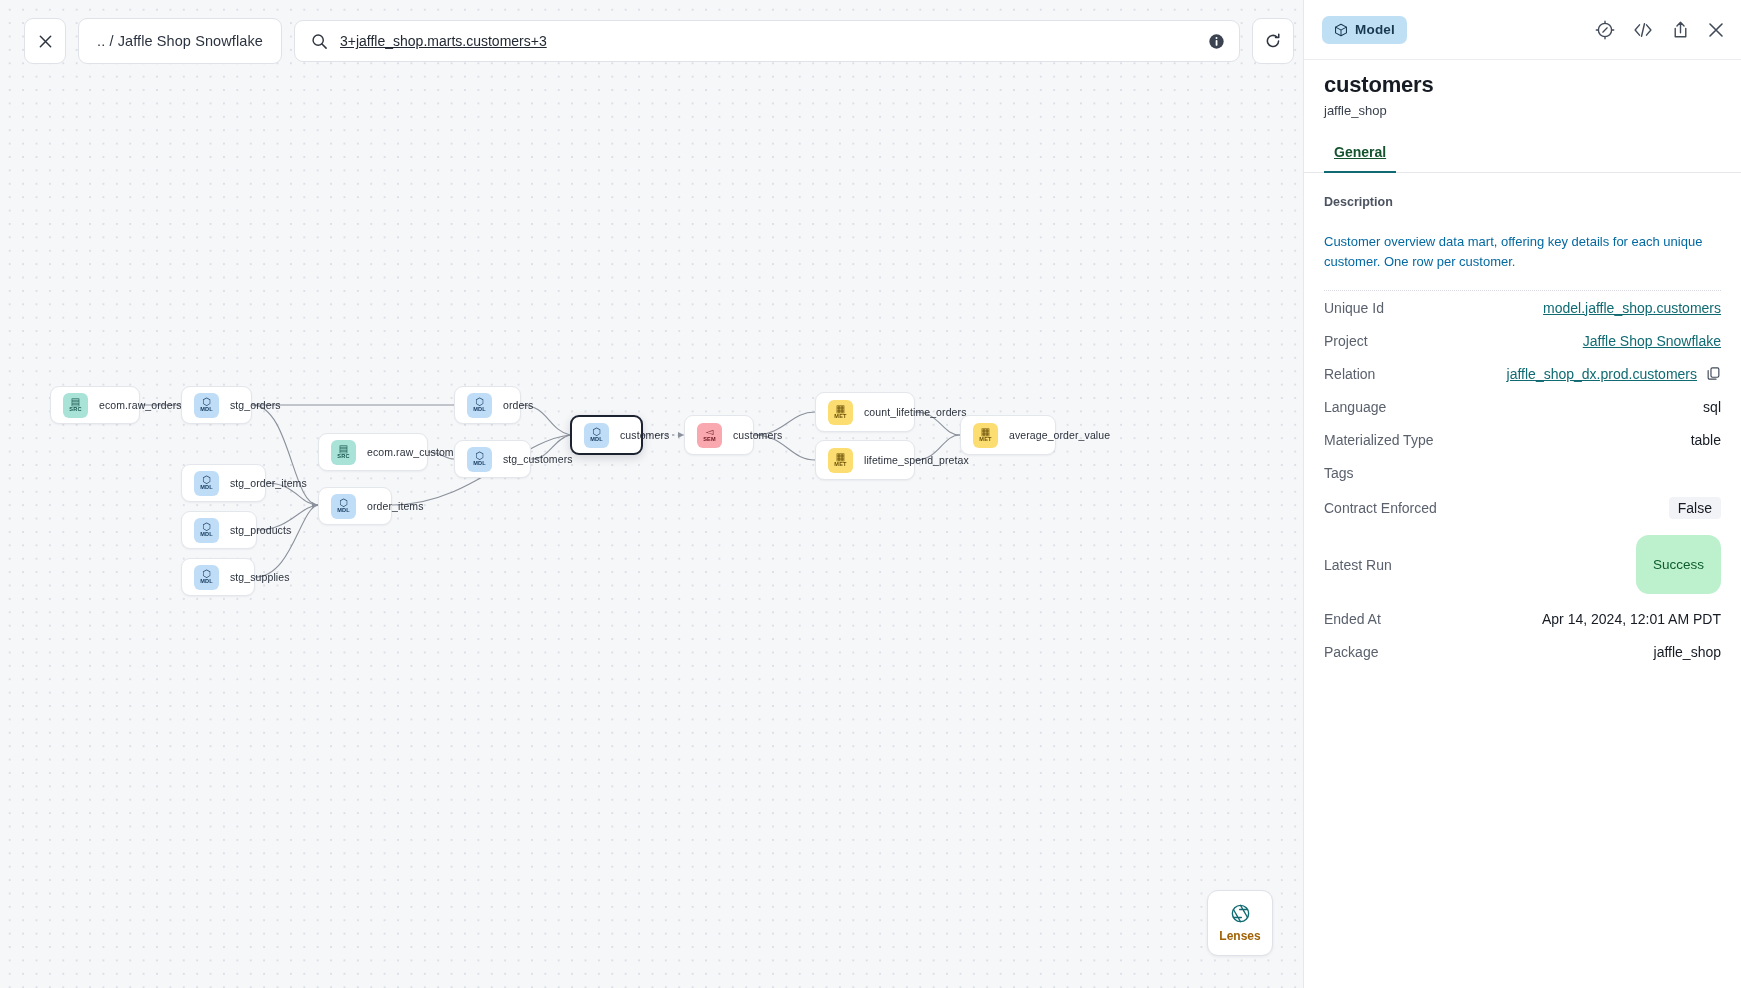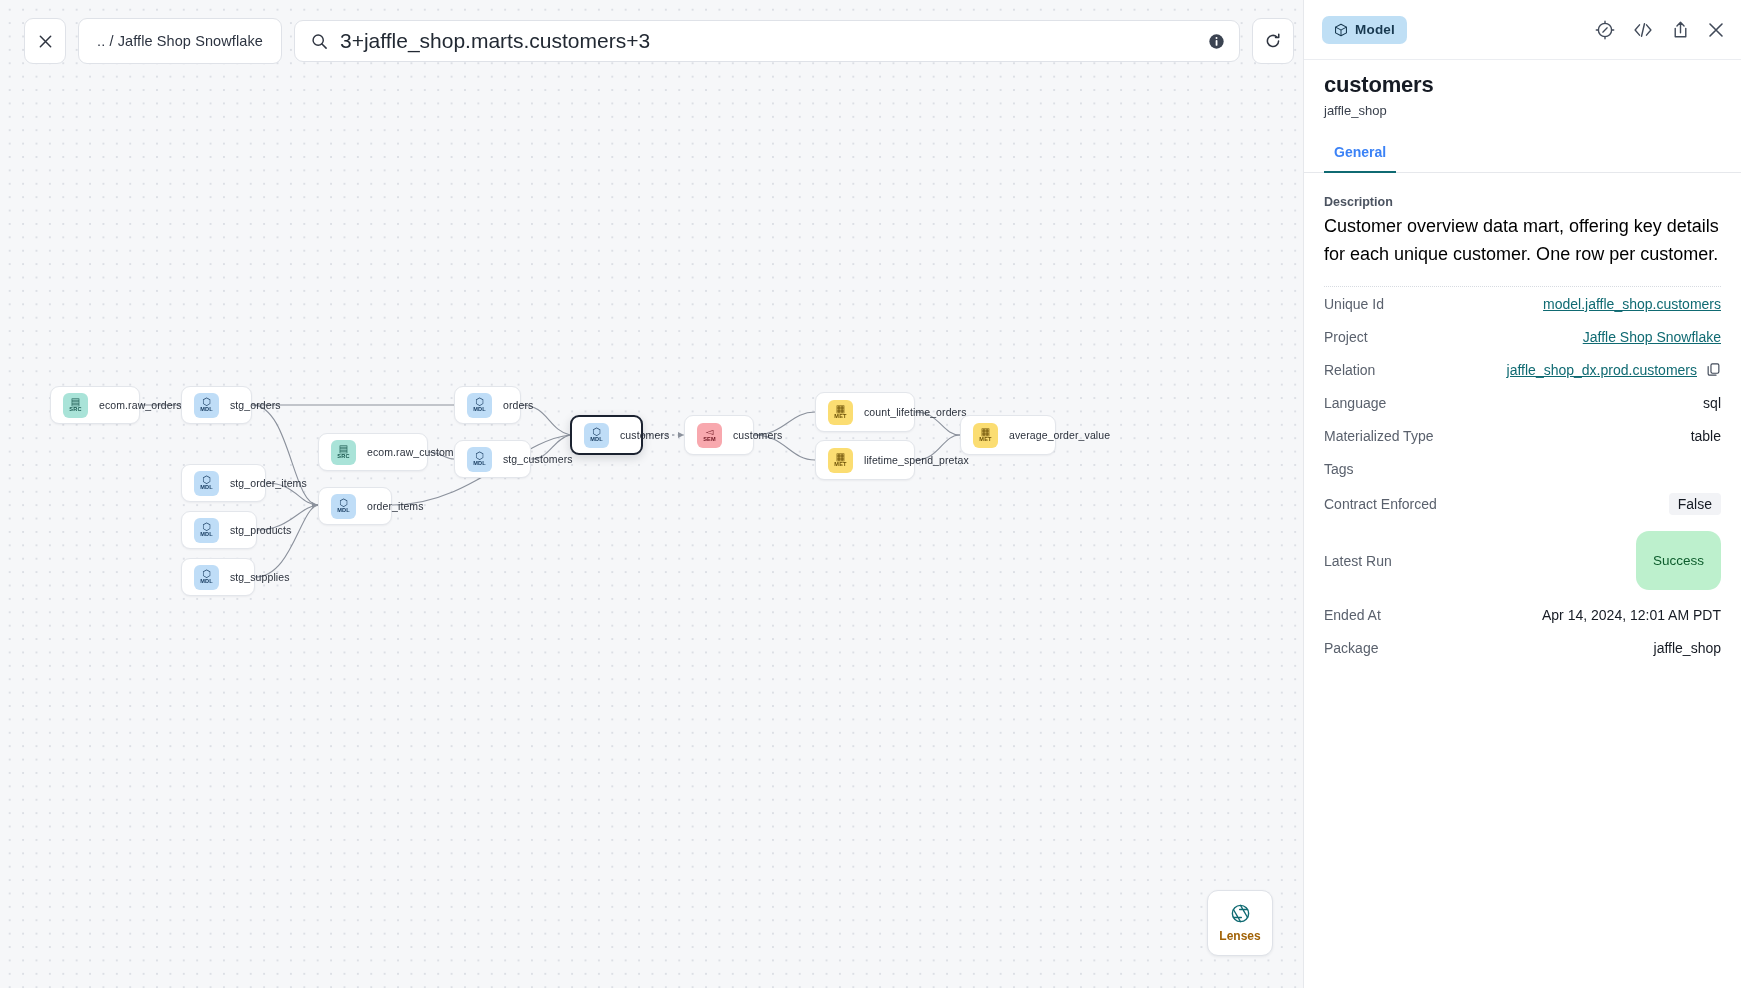--- a/index.html
+++ b/index.html
@@ -37,22 +37,22 @@
   #breadcrumb-btn {
     padding: 0 18px; font-size: 14.5px; color: #2c3340; white-space: nowrap;
     letter-spacing: .1px;
   }
   #search-wrap {
     position: relative; width: 946px; height: 42px;
     background: #fff; border: 1px solid #dfe2e8; border-radius: 9px;
     display: flex; align-items: center; padding: 0 14px 0 16px; gap: 12px;
   }
   #search-input {
-    flex: 1; border: none; outline: none; font-size: 21px; color: #222933;
-    font-family: "Liberation Sans", sans-serif; background: transparent;
+    flex: 1; border: none; outline: none; font-size: 14px; color: #222933;
+    font-family: "Liberation Sans", sans-serif; background: transparent; text-decoration: underline;
   }
   #refresh-btn { width: 42px; }
   .ico { display: block; }
 
   
   #graph { position: absolute; inset: 0; }
   #edges { position: absolute; inset: 0; width: 1303px; height: 988px; pointer-events: none; }
   .node {
     position: absolute;
     background: #ffffff;
@@ -109,29 +109,29 @@
     font-size: 13.5px; font-weight: 600; letter-spacing: .2px;
   }
   #top-actions { margin-left: auto; display: flex; align-items: center; gap: 17px; }
   .top-icon { color: #414a59; cursor: pointer; display: flex; }
   #details-head { padding: 12px 20px 0 20px; border-top: 1px solid #ebedf1; }
   #entity-title { font-size: 22px; font-weight: 700; color: #161b24; letter-spacing: -.2px; }
   #entity-sub { font-size: 13px; color: #3a414d; margin-top: 5px; }
 
   #tabs { display: flex; padding: 0 20px; margin-top: 26px; border-bottom: 1px solid #e6e8ec; }
   .tab {
-    font-size: 14px; font-weight: 600; color: #3b82f6;
+    font-size: 14px; font-weight: 600; color: #14532d;
     padding: 0 10px 11px 10px; cursor: pointer;
-    border-bottom: 2.5px solid #0f6a72; margin-bottom: -1px;
+    border-bottom: 2.5px solid #0f6a72; margin-bottom: -1px; text-decoration: underline;
   }
 
   #details-body { padding: 22px 20px 0 20px; overflow-y: auto; flex: 1; }
   #desc-label { font-size: 12.5px; font-weight: 700; color: #4b5360; }
   #desc-text {
-    font-size: 18px; color: #000000; line-height: 1.54; margin-top: 4px;
+    font-size: 13px; color: #0369a1; line-height: 1.54; margin-top: 23px;
     padding-bottom: 18px; border-bottom: 1px dotted #d7dbe1;
   }
   .row {
     display: flex; align-items: center; justify-content: space-between;
     min-height: 33px; padding: 8px 0; gap: 14px;
   }
   .row-label { font-size: 14px; color: #5a616d; white-space: nowrap; }
   .row-value { font-size: 14px; color: #161b24; text-align: right; }
   .row-value.link { color: #0f6a72; text-decoration: underline; cursor: pointer; }
   .row-value.chip-gray {

